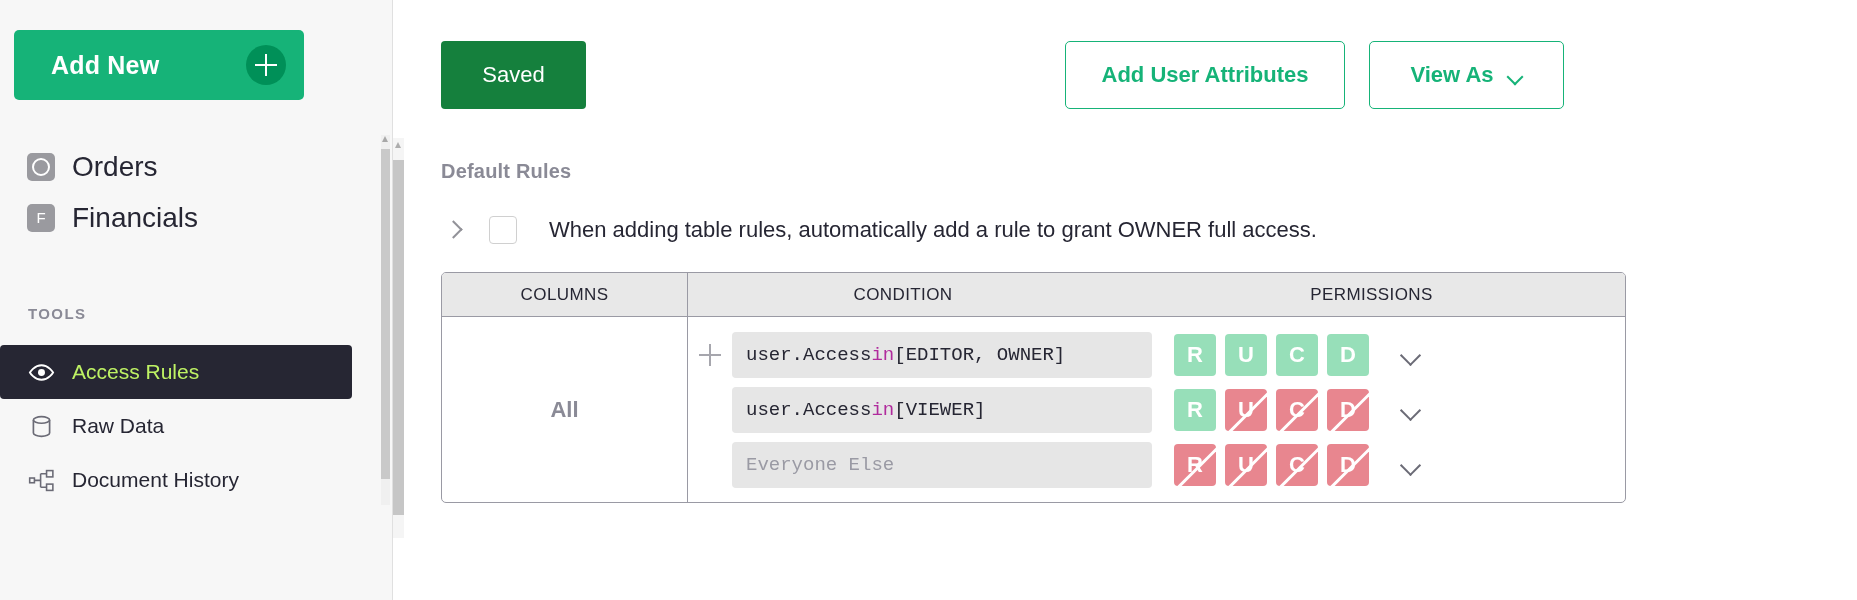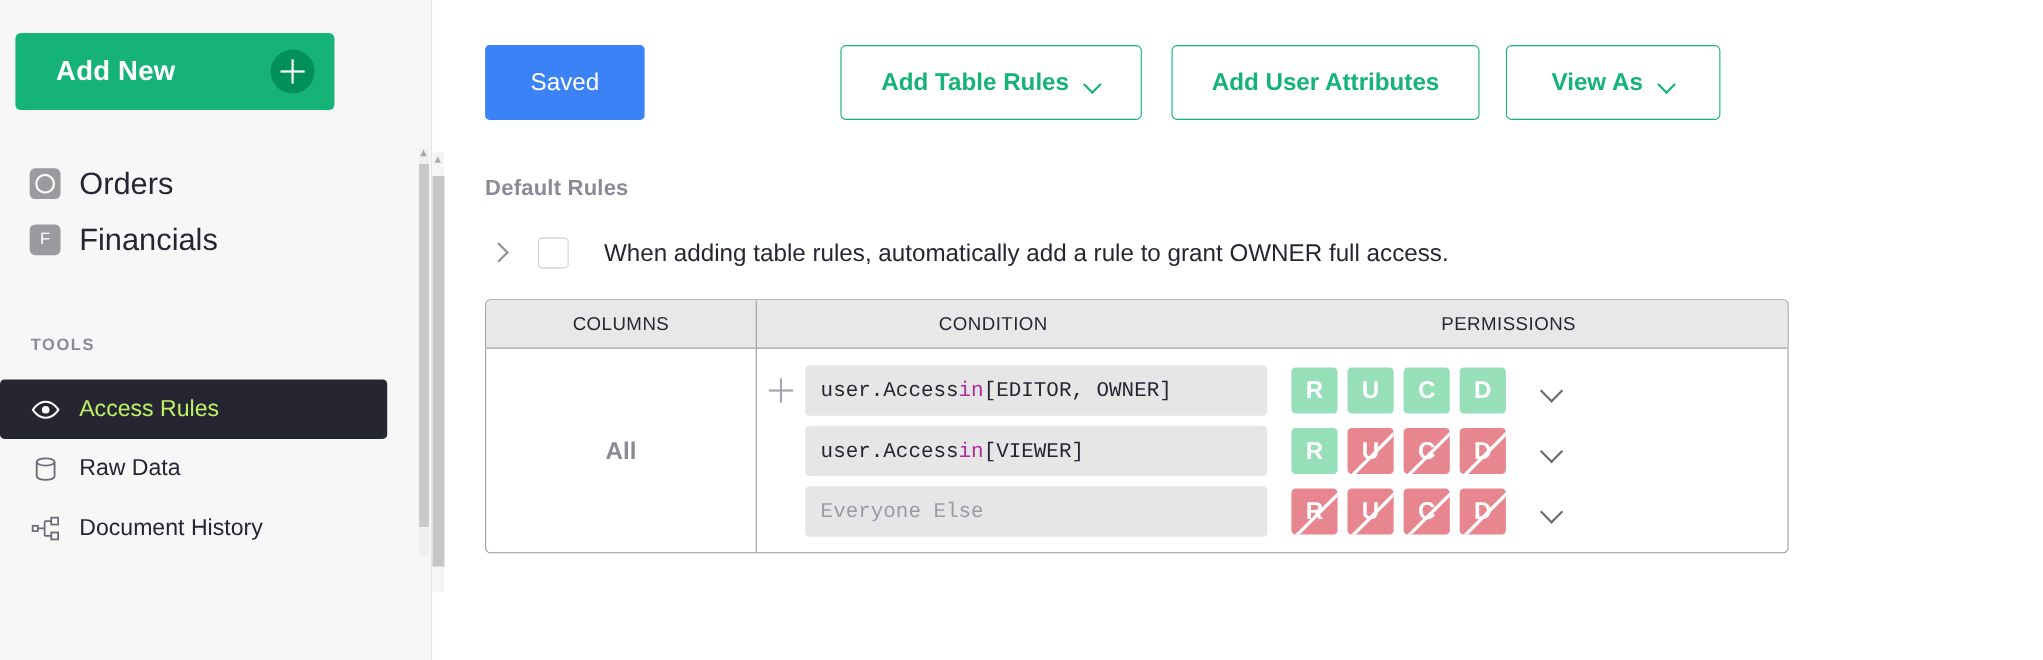--- a/index.html
+++ b/index.html
@@ -174,21 +174,21 @@
     position: absolute;
     left: 0; top: 0;
     width: 100%;
     height: 125px;
   }
 
   .btn-saved {
     position: absolute;
     left: 48px; top: 41px;
     width: 145px; height: 68px;
-    background: #3b82f6;
+    background: #15803d;
     border-radius: 4px;
     color: #ffffff;
     font-size: 22px;
     display: flex; align-items: center; justify-content: center;
     cursor: default;
   }
 
   .btn-outline {
     position: absolute;
     top: 41px;
@@ -461,24 +461,20 @@
       <div class="track"></div>
       <div class="arrow-up"></div>
       <div class="thumb"></div>
     </div>
 
     <div class="toolbar">
       <div class="btn-saved">
         <span>Saved</span>
       </div>
 
-      <div class="btn-outline btn-add-table-rules">
-        <span>Add Table Rules</span>
-        <span class="chev"></span>
-      </div>
 
       <div class="btn-outline btn-add-user-attrs">
         <span>Add User Attributes</span>
       </div>
 
       <div class="btn-outline btn-view-as">
         <span>View As</span>
         <span class="chev"></span>
       </div>
     </div>

